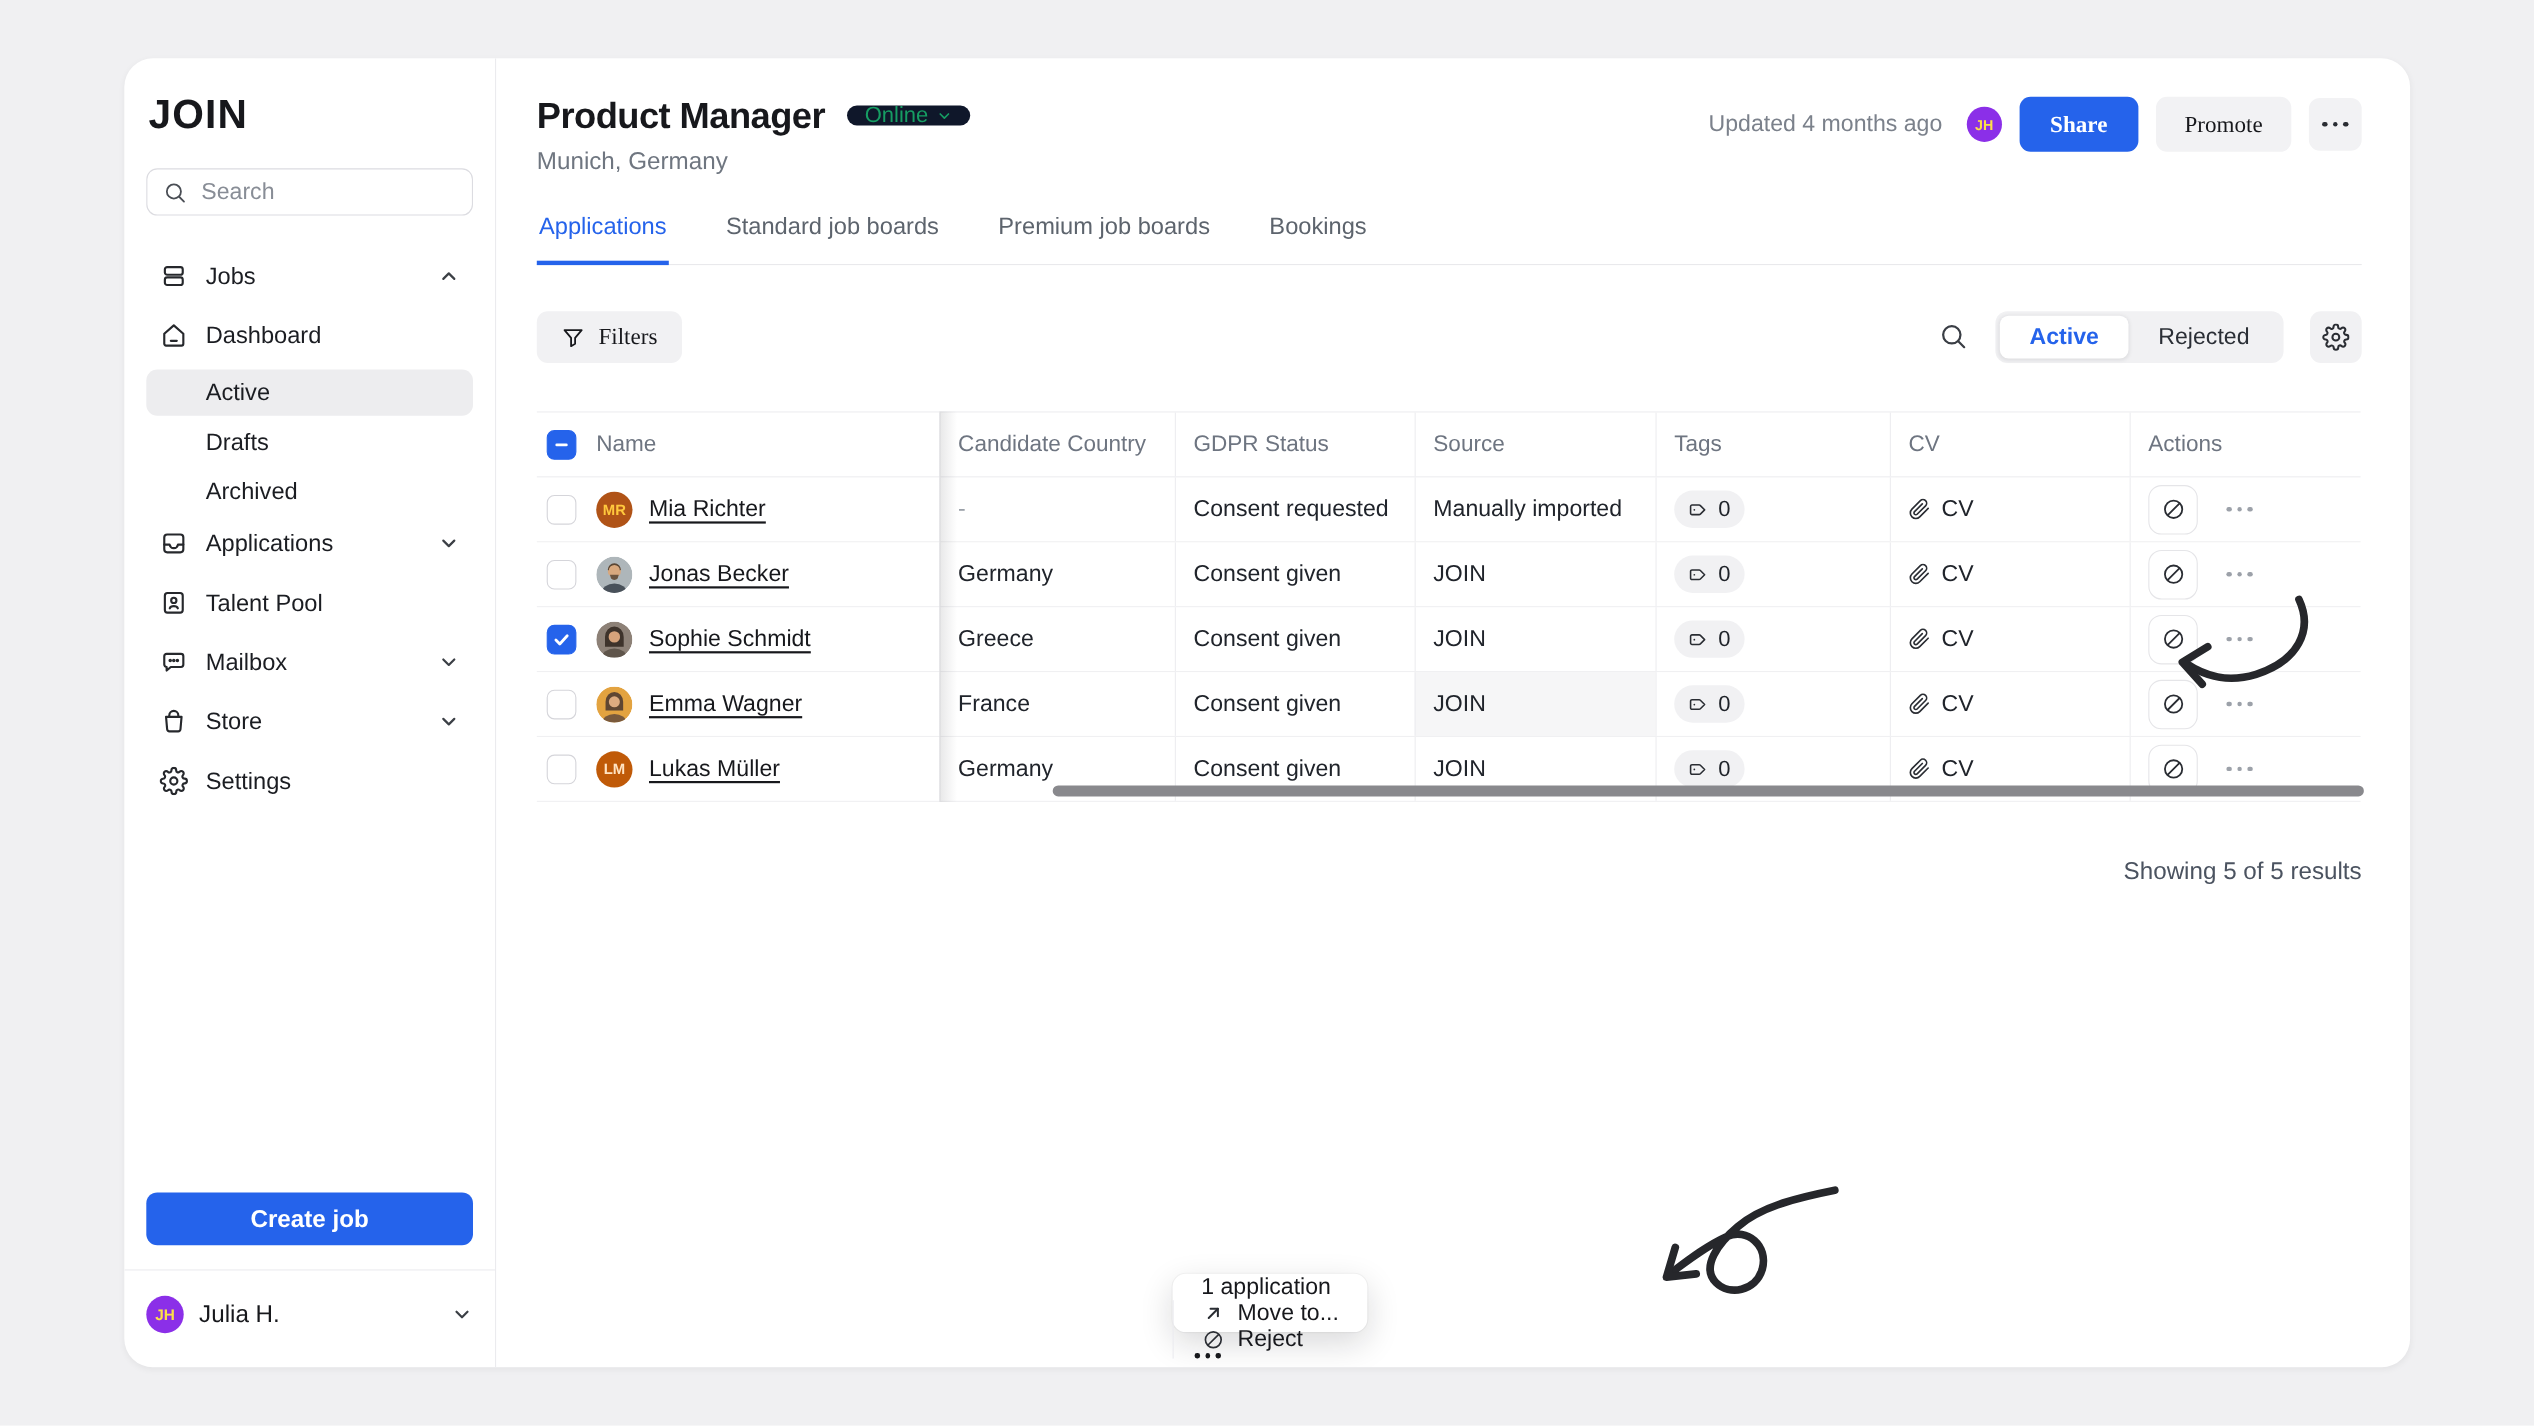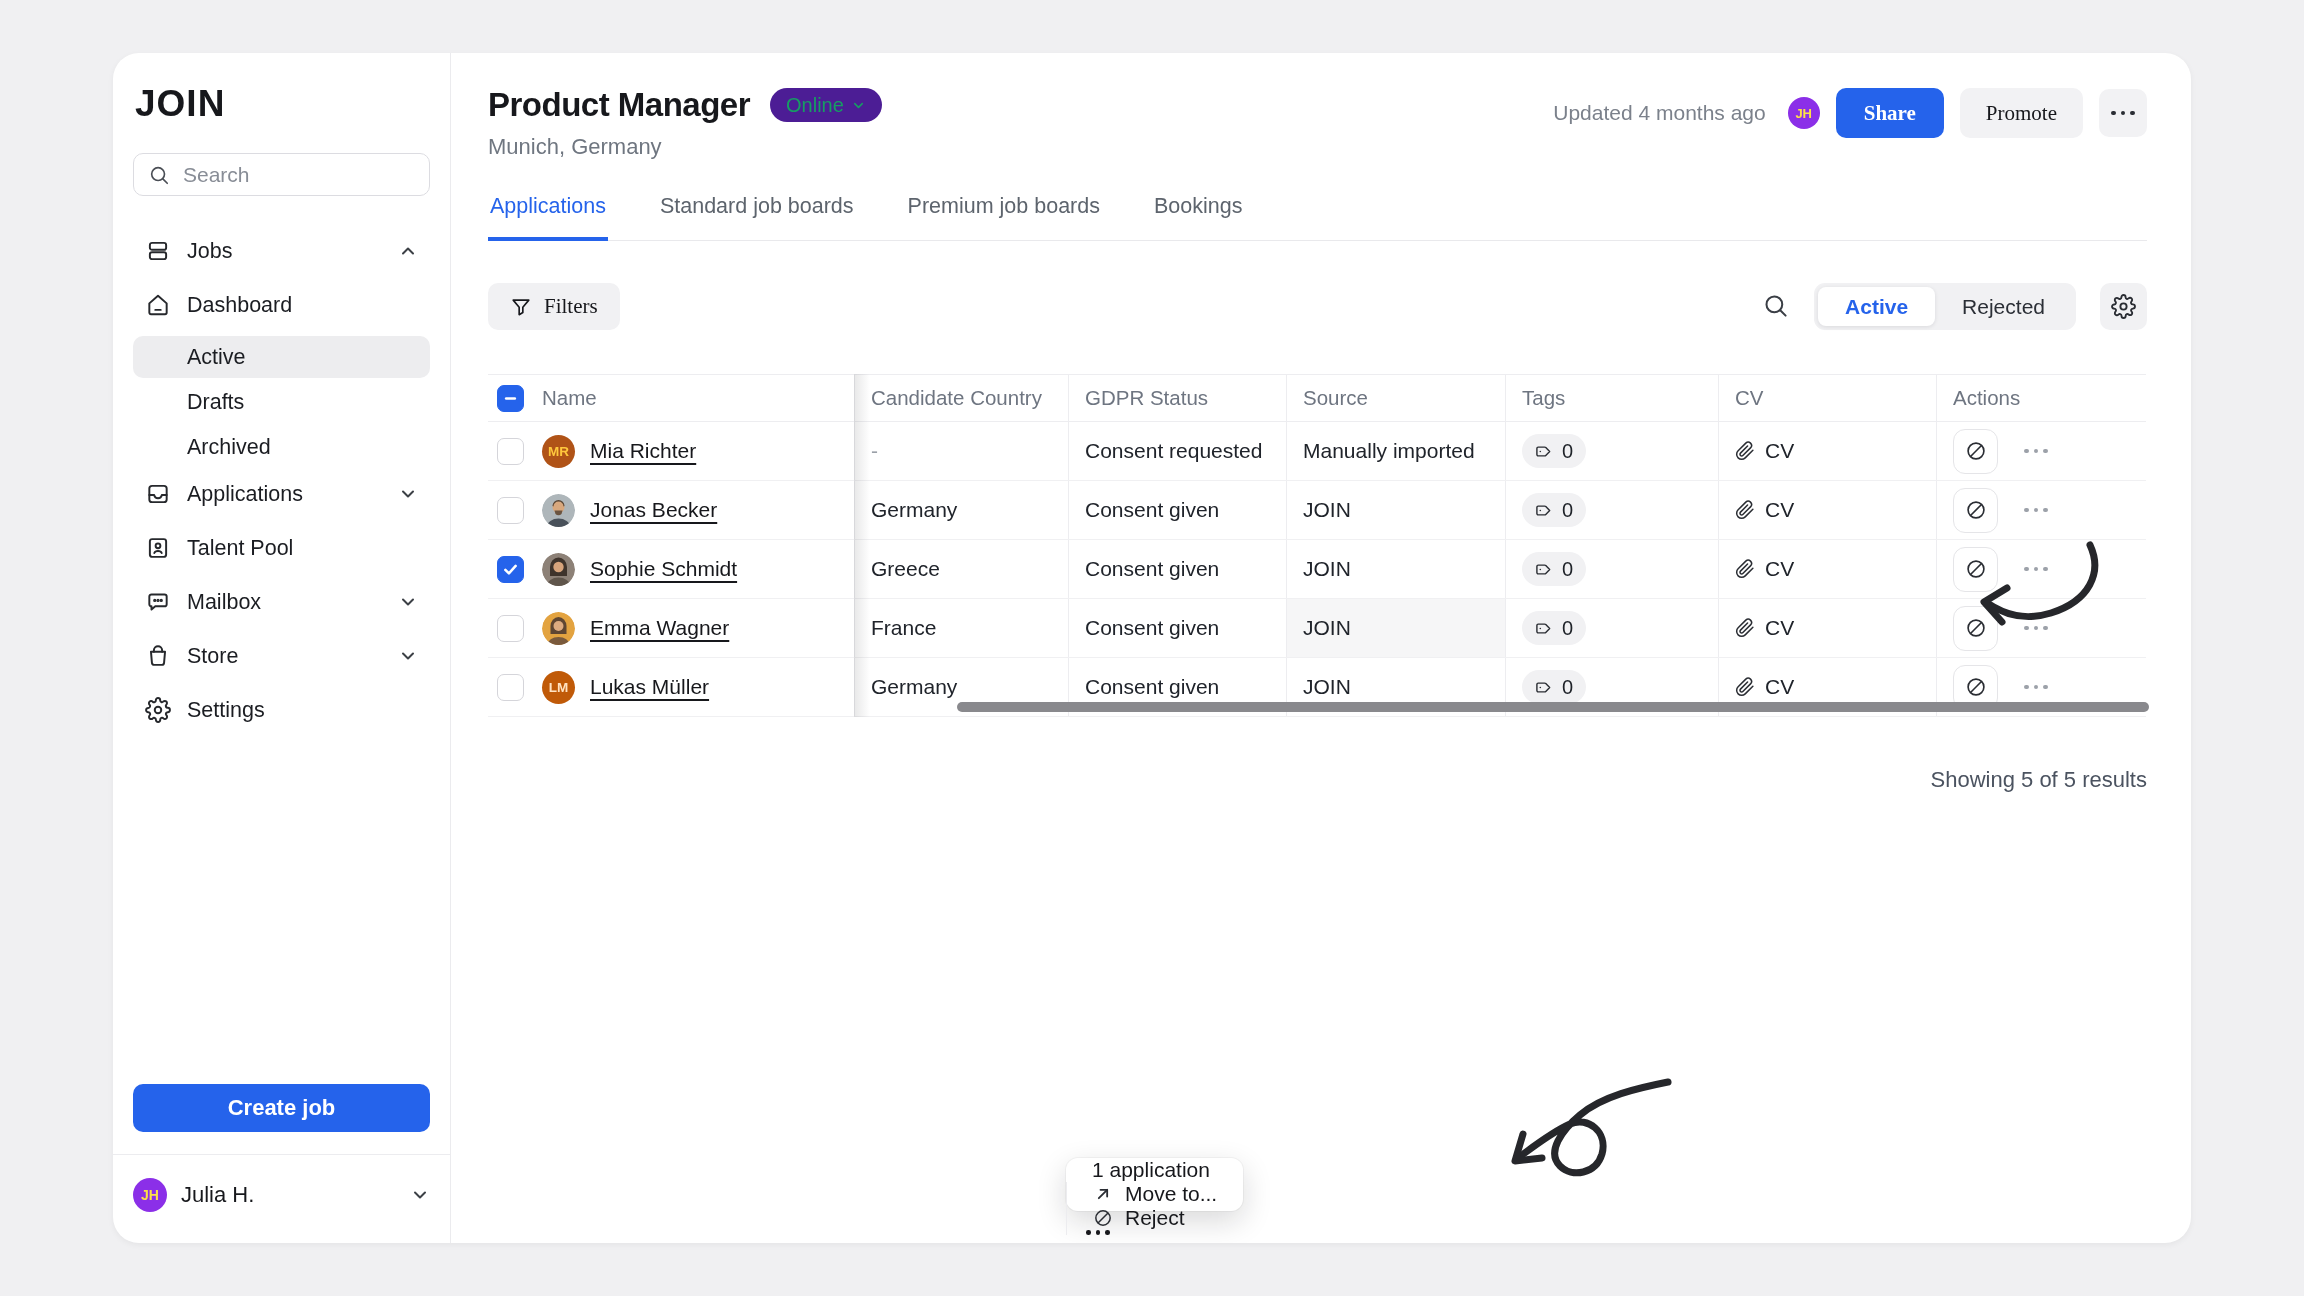--- a/index.html
+++ b/index.html
@@ -36,21 +36,21 @@
   .user-row { display:flex; align-items:center; gap:14px; height:48px; }
   .user-row .chev { width:20px; height:20px; margin-left:auto; color:#3c4046; }
   .avatar-circle { border-radius:50%; display:flex; align-items:center; justify-content:center; color:#fde047; font-weight:700; flex:none; }
   .user-avatar { width:34px; height:34px; background:#8b2fe8; font-size:14px; }
   .user-name { font-size:22px; }
   
   .main { flex:1; padding:33px 44px 0 37px; position:relative; }
   .header-row { display:flex; align-items:flex-start; }
   .title-wrap { display:flex; align-items:center; gap:20px; }
   .page-title { font-size:33px; font-weight:700; letter-spacing:-.5px; }
-  .status-badge { height:34px; border-radius:17px; background:#4c1d95; color:#169d63; font-size:20px; font-weight:500; display:flex; align-items:center; gap:7px; padding:0 16px; cursor:pointer; }
+  .status-badge { height:18px; border-radius:17px; background:#0f172a; color:#169d63; font-size:20px; font-weight:500; display:flex; align-items:center; gap:7px; padding:0 16px; cursor:pointer; }
   .status-badge .ic { width:15px; height:15px; }
   .location { font-size:22px; color:#6f7680; margin-top:10px; }
   .header-actions { margin-left:auto; display:flex; align-items:center; gap:16px; padding-top:2px; }
   .updated { font-size:21px; color:#7b818b; margin-right:6px; }
   .header-avatar { width:32px; height:32px; background:#8b2fe8; font-size:13px; }
   .btn { border:none; font-family:Liberation Serif, serif; border-radius:10px; cursor:pointer; display:flex; align-items:center; justify-content:center; }
   .btn-share { height:50px; padding:0 28px; background:#2563eb; color:#fff; font-size:21px; font-weight:600; }
   .btn-promote { height:50px; padding:0 26px; background:#f2f2f4; color:#17181c; font-size:21px; font-weight:500; }
   .btn-more { width:48px; height:48px; background:#f2f2f4; color:#2a2d33; }
   
@@ -65,21 +65,21 @@
   .search-icon-btn { background:none; border:none; width:30px; height:30px; color:#3a3e45; cursor:pointer; padding:0; }
   .search-icon-btn .ic { width:27px; height:27px; }
   .segmented { background:#f1f1f3; border-radius:11px; padding:4px; height:47px; display:flex; }
   .seg { padding:0 27px; border-radius:8px; font-size:21px; color:#2b2f36; display:flex; align-items:center; border:none; background:transparent; font-family:inherit; cursor:pointer; }
   .seg.active { background:#fff; color:#2563eb; font-weight:600; box-shadow:0 1px 4px rgba(18,20,26,.10); }
   .btn-gear { width:47px; height:47px; background:#f1f1f3; color:#2a2d33; }
   .btn-gear .ic { width:25px; height:25px; }
   
   .table { margin-top:44px; width:1658px; position:relative; }
   .thead,.trow { display:grid; grid-template-columns:44px 322px 214px 218px 219px 213px 218px 210px; align-items:stretch; }
-  .thead { height:48px; border-top:1px solid #ededf0; border-bottom:1px solid #ededf0; color:#6e7581; font-size:20.5px; }
+  .thead { height:60px; border-top:1px solid #ededf0; border-bottom:1px solid #ededf0; color:#6e7581; font-size:20.5px; }
   .trow { height:59px; border-bottom:1px solid #f0f0f2; font-size:21px; color:#20242b; }
   .cell { display:flex; align-items:center; padding:0 16px; min-width:0; }
   .cell.bordered { border-left:1px solid #ededf0; }
   .c-check { justify-content:center; padding:0; }
   .c-name { padding-left:10px; gap:15px; }
   .checkbox { width:27px; height:27px; border:1.5px solid #d5d5da; border-radius:7px; background:#fff; display:flex; align-items:center; justify-content:center; cursor:pointer; flex:none; }
   .checkbox.checked,.checkbox.indeterminate { background:#2563eb; border-color:#2563eb; }
   .checkbox .ic { width:19px; height:19px; color:#fff; }
   .avatar { width:33px; height:33px; border-radius:50%; overflow:hidden; display:flex; align-items:center; justify-content:center; font-size:13.5px; font-weight:700; flex:none; }
   .avatar svg { width:100%; height:100%; display:block; }

